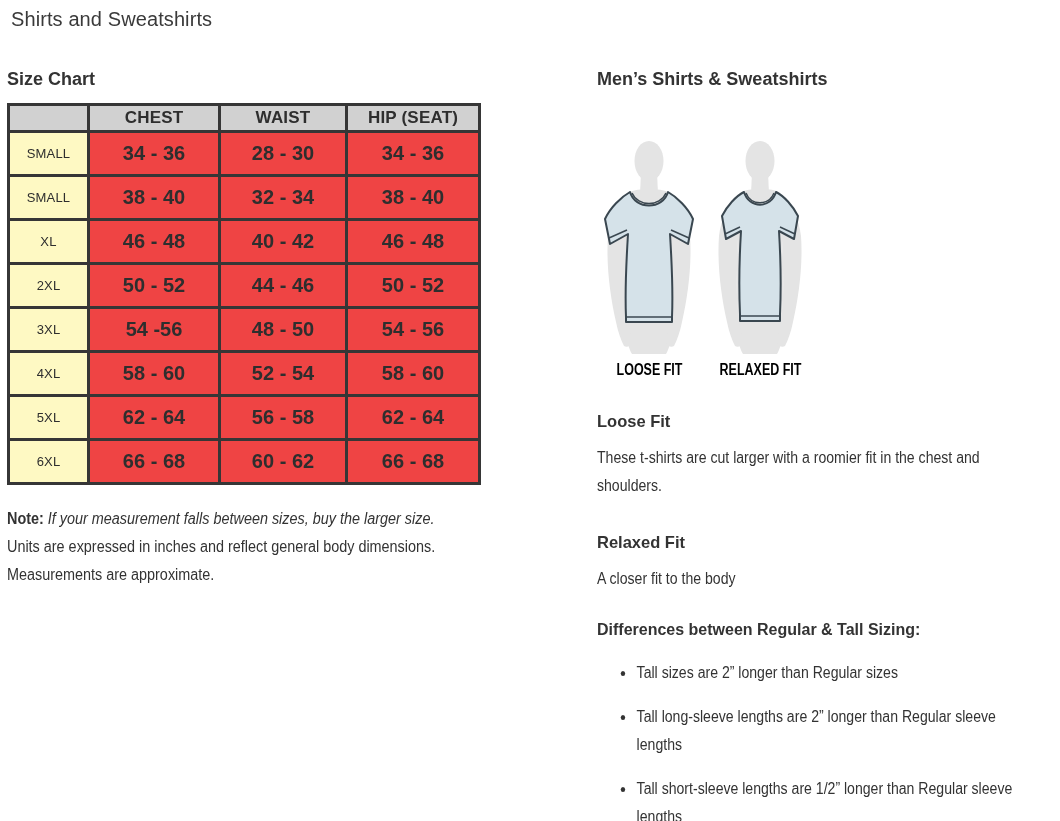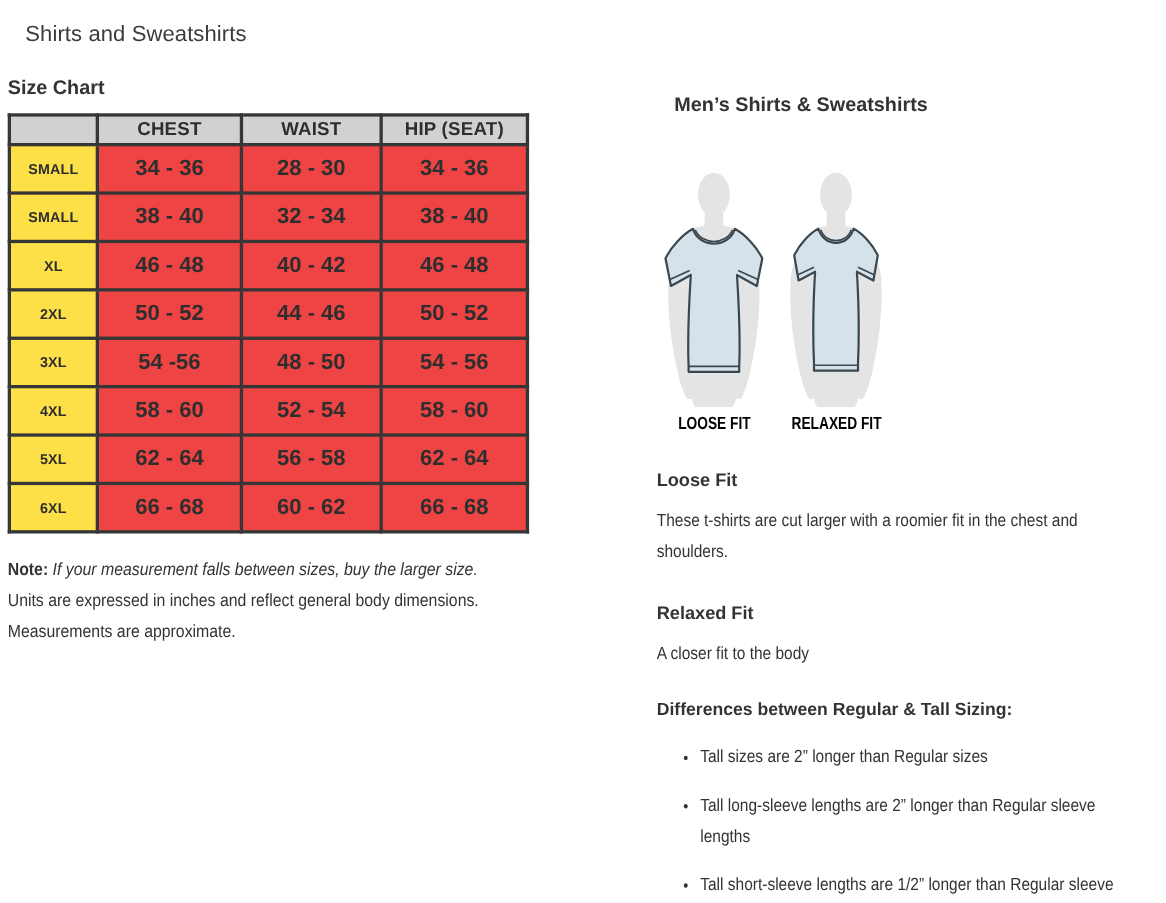--- a/index.html
+++ b/index.html
@@ -7,39 +7,39 @@
   body {
     width: 1060px; height: 821px;
     background: #ffffff;
     font-family: "Liberation Sans", sans-serif;
     color: #333333;
   }
   .page { position: relative; width: 1060px; height: 821px; overflow: hidden; background: #fff; }
 
   .page-title {
     position: absolute; left: 7px; top: 4px;
-    font-size: 20px; font-weight: 400; color: #3a3a3a; margin: 16px;
+    font-size: 20px; font-weight: 400; color: #3a3a3a; margin: 4px;
     letter-spacing: 0.1px;
   }
 
   
   .left-col { position: absolute; left: 7px; top: 69px; width: 556px; }
   .section-heading {
     font-size: 18px; line-height: 21px; font-weight: 700; color: #333; margin: 0 0 13px 0;
   }
   table.size-table { border-collapse: collapse; table-layout: fixed; width: 471px; }
   .size-table th, .size-table td {
     border: 3px solid #363636; text-align: center; vertical-align: middle; padding: 0;
   }
   .size-table thead th {
     height: 27px; background: #d1d1d1; color: #2e2e2e;
     font-size: 17px; font-weight: 700; letter-spacing: 0.2px;
   }
   .size-table tbody th {
-    background: #fde047; color: #2e2e2e; font-size: 13px; font-weight: 700; letter-spacing: 0.2px;
+    background: #fef9c3; color: #2e2e2e; font-size: 13px; font-weight: 400; letter-spacing: 0.2px;
   }
   .size-table tbody td {
     height: 44px; background: #ef4444; color: #2e2e2e; font-size: 20px; font-weight: 700;
   }
   .note {
     margin: 20px 0 0 0; font-size: 16px; line-height: 28px; color: #333;
     width: 509px; transform: scaleX(0.9); transform-origin: 0 0;
   }
   .note strong { font-weight: 700; font-style: normal; }
   .note em { font-style: italic; }
@@ -153,21 +153,21 @@
     </table>
 
     <p class="note">
       <strong>Note:</strong>
       <em>If your measurement falls between sizes, buy the larger size.</em>
       <span>Units are expressed in inches and reflect general body dimensions. Measurements are approximate.</span>
     </p>
   </div>
 
   <div class="right-col">
-    <h2 class="section-heading" style="margin:16px;">Men’s Shirts &amp; Sweatshirts</h2>
+    <h2 class="section-heading" style="margin:0;">Men’s Shirts &amp; Sweatshirts</h2>
 
     <div class="figures">
       <figure>
         <svg viewBox="0 0 105 220" aria-hidden="true">
           <g class="mannequin">
             <ellipse cx="52" cy="27" rx="14.5" ry="20"></ellipse>
             <path d="M44,38 L60,38 L61,60 L43,60 Z"></path>
             <path d="M33,58 C40,54 64,54 71,58 C75,110 77,150 74,180 C76,200 73,214 69,220 L35,220 C31,214 28,200 30,180 C27,150 29,110 33,58 Z"></path>
             <path d="M33,60 C20,70 13,85 11,102 C9,130 13,162 19,188 C21,198 24,206 27,212 C30,214 34,212 35,208 C30,188 28,162 29,136 C29,112 31,84 35,70 Z"></path>
             <path d="M71,60 C84,70 91,85 93,102 C95,130 91,162 85,188 C83,198 80,206 77,212 C74,214 70,212 69,208 C74,188 76,162 75,136 C75,112 73,84 69,70 Z"></path>

